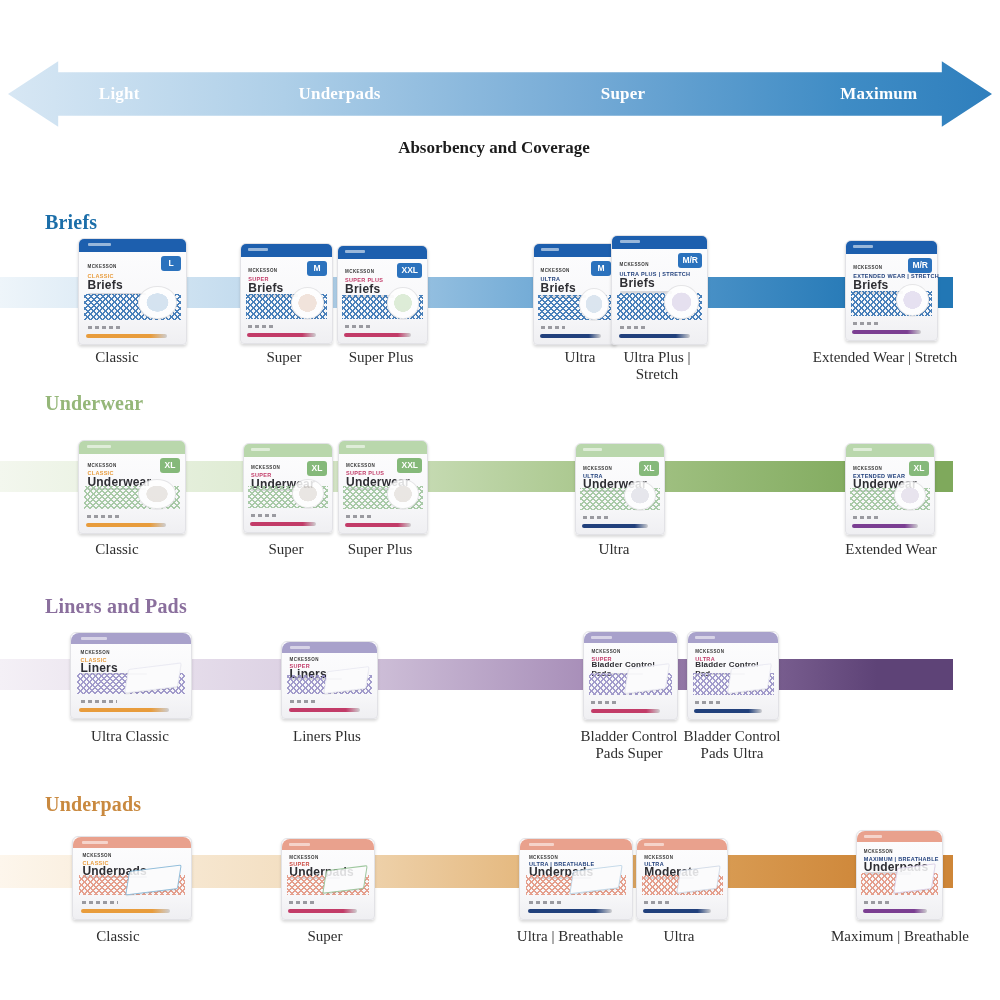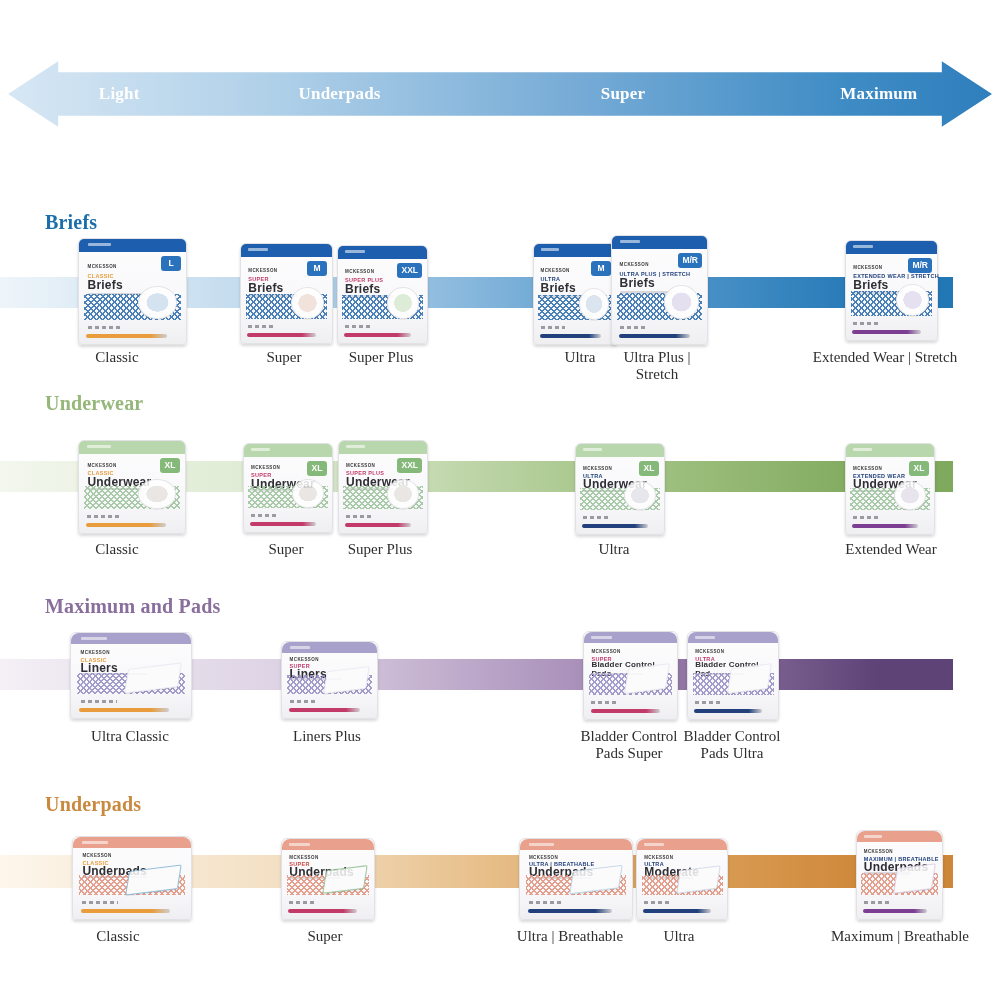--- a/index.html
+++ b/index.html
@@ -67,20 +67,21 @@
 <body>
 
 <div class="page">
 
   <div class="axis-arrow">
     <span class="axis-label" style="left:11.3%">Light</span>
     <span class="axis-label" style="left:33.7%">Underpads</span>
     <span class="axis-label" style="left:62.5%">Super</span>
     <span class="axis-label" style="left:88.5%">Maximum</span>
   </div>
+  <div class="axis-caption">Absorbency and Coverage</div>
 
   <div id="rows">
       <div class="cat-heading" style="left: 45px; top: 211px; color: rgb(27, 110, 169);">Briefs</div>
       <div class="row-band" style="top: 277px; height: 31px; background: linear-gradient(90deg, rgb(238, 245, 250) 0%, rgb(188, 215, 236) 30%, rgb(91, 157, 207) 65%, rgb(34, 119, 181) 92%);"></div>
       <div class="pkg" style="left: 78px; top: 238px; width: 107px; height: 105px; z-index: 2; --topc: #1D5FAE; --badgec: #2B72BD; --chk: #2B6CB0; --tierc: #E89C3C; --stripc: #E89C3C; --blobc: #CFE0EF;">
         <div class="pkg-top">
           <i></i>
         </div>
         <div class="pkg-size">L</div>
         <div class="pkg-brand">McKesson</div>
@@ -249,21 +250,21 @@
         <div class="pkg-tier">EXTENDED WEAR</div>
         <div class="pkg-name">Underwear</div>
         <div class="pkg-sub"></div>
         <div class="pkg-check">
           <div class="pkg-blob"></div>
         </div>
         <div class="pkg-meta"></div>
         <div class="pkg-strip"></div>
       </div>
       <div class="pkg-caption" style="left: 891px; top: 541px;">Extended Wear</div>
-      <div class="cat-heading" style="left: 45px; top: 595px; color: rgb(138, 111, 157);">Maximum and Pads</div>
+      <div class="cat-heading" style="left: 45px; top: 595px; color: rgb(138, 111, 157);">Liners and Pads</div>
       <div class="row-band" style="top: 659px; height: 31px; background: linear-gradient(90deg, rgb(244, 240, 246) 0%, rgb(221, 210, 228) 30%, rgb(162, 135, 180) 65%, rgb(94, 67, 119) 92%);"></div>
       <div class="pkg land" style="left: 70px; top: 632px; width: 120px; height: 85px; z-index: 2; --topc: #A8A1CB; --badgec: #8D86C0; --chk: #948CC4; --tierc: #E89C3C; --stripc: #E89C3C; --blobc: #E9E9F2;">
         <div class="pkg-top">
           <i></i>
         </div>
         <div class="pkg-brand">McKesson</div>
         <div class="pkg-tier">CLASSIC</div>
         <div class="pkg-name">Liners</div>
         <div class="pkg-sub"></div>
         <div class="pkg-check">

